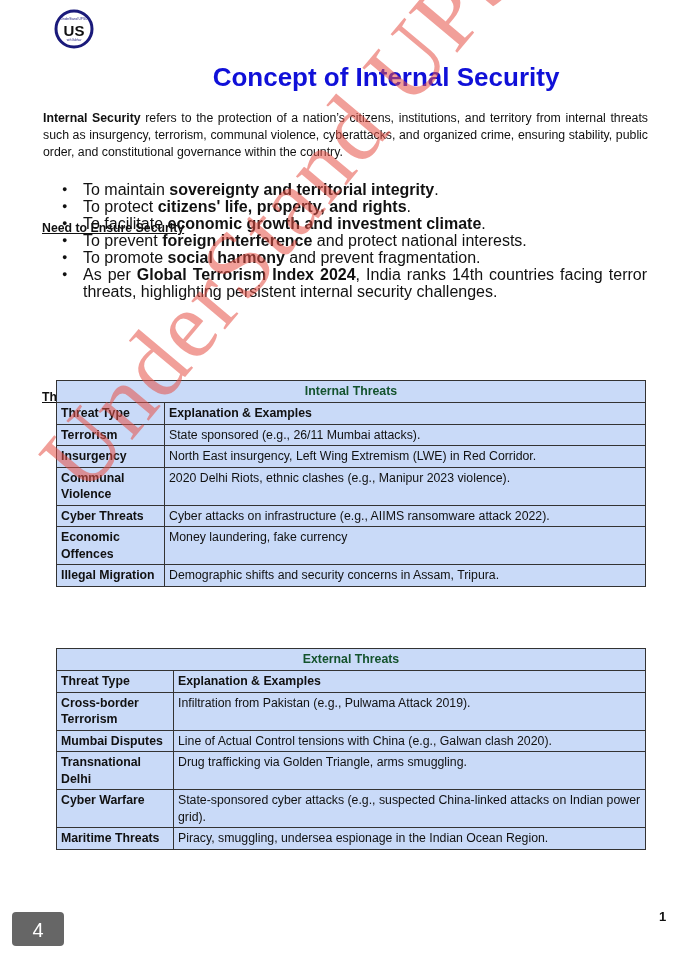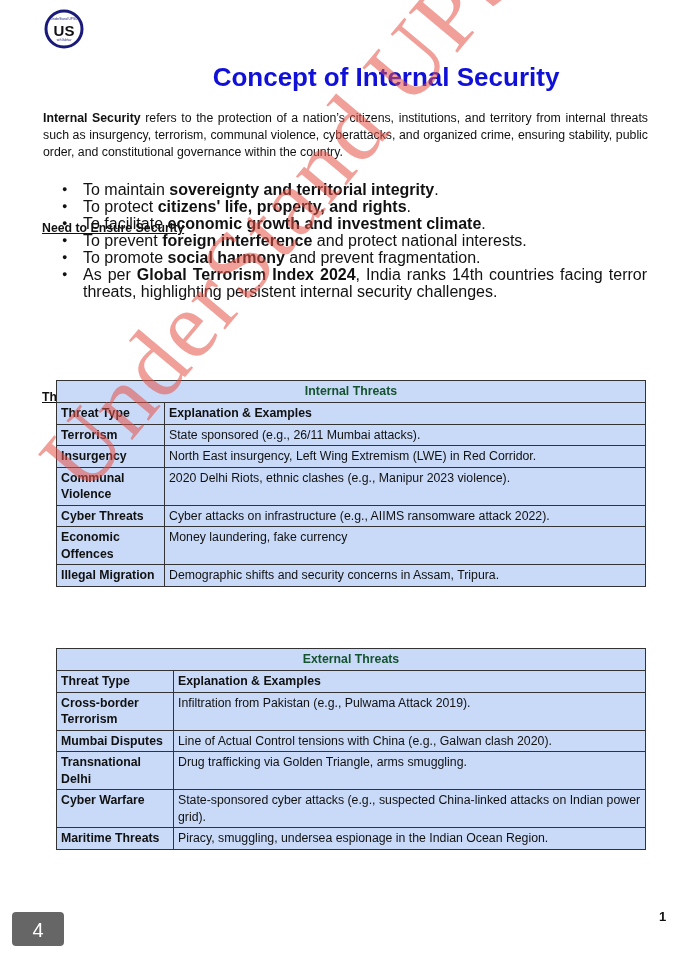--- a/index.html
+++ b/index.html
@@ -1,18 +1,18 @@
 <!DOCTYPE html>
 <html><head>
 <meta charset="utf-8">
 <style>
   html, body { margin:0; padding:0; background:#ffffff; }
   body { width:690px; height:957px; position:relative; overflow:hidden;
          font-family:"Liberation Sans", sans-serif; color:#111; }
-  .logo { position:absolute; left:44px; top:9px; width:40px; height:40px; }
+  .logo { position:absolute; left:54px; top:9px; width:40px; height:40px; }
   .title { position:absolute; left:0; width:690px; top:62px; text-align:center;
            font-size:26px; font-weight:bold; color:#1010d8;padding-left:41px; }
   .intro { position:absolute; left:42px; top:109px; width:605px; font-size:12.3px;
            line-height:17px; text-align:justify; }
   .intro b { font-weight:bold; }
   .section-h { position:absolute; left:42px; font-size:12.3px; font-weight:bold;
                text-decoration:underline;margin-top:44px; }
   ul.needs { position:absolute; left:42px; top:181px; width:605px; margin:0; padding:0 0 0 41px;
              font-size:16px; line-height:17px; list-style:none; box-sizing:border-box; }
   ul.needs li { position:relative; text-align:justify; }

